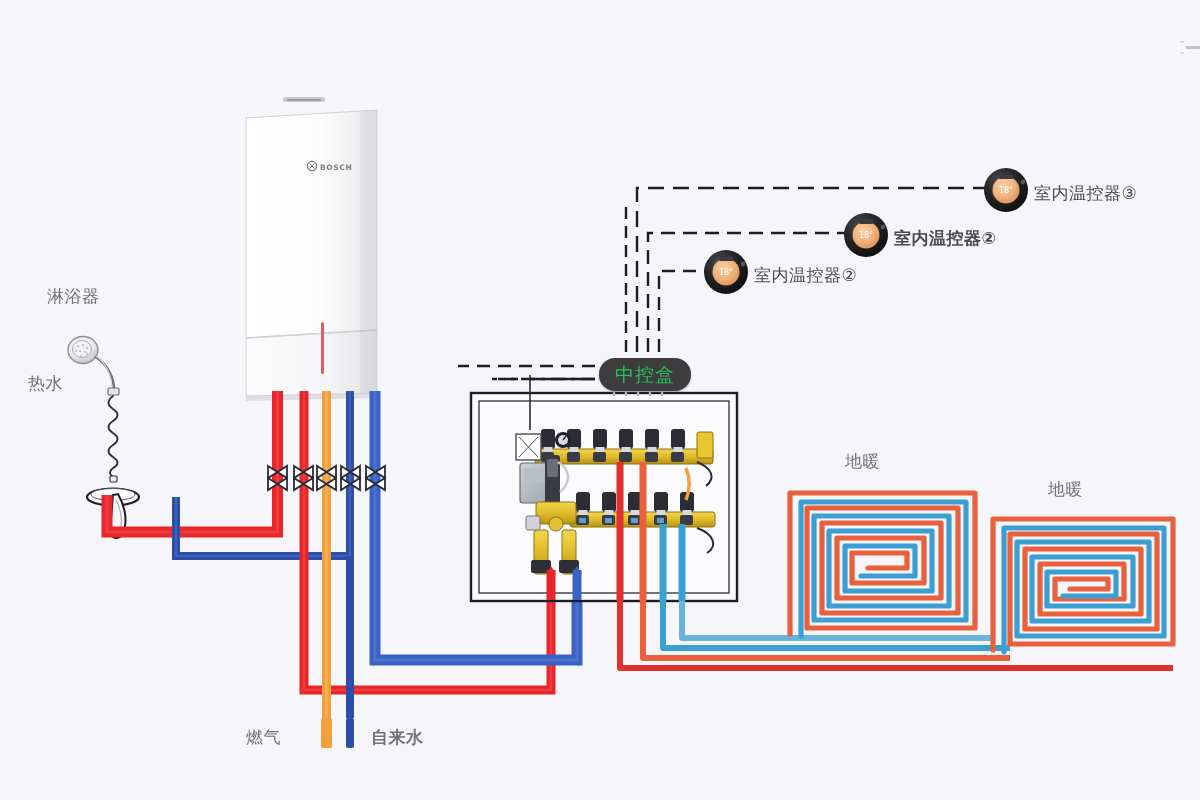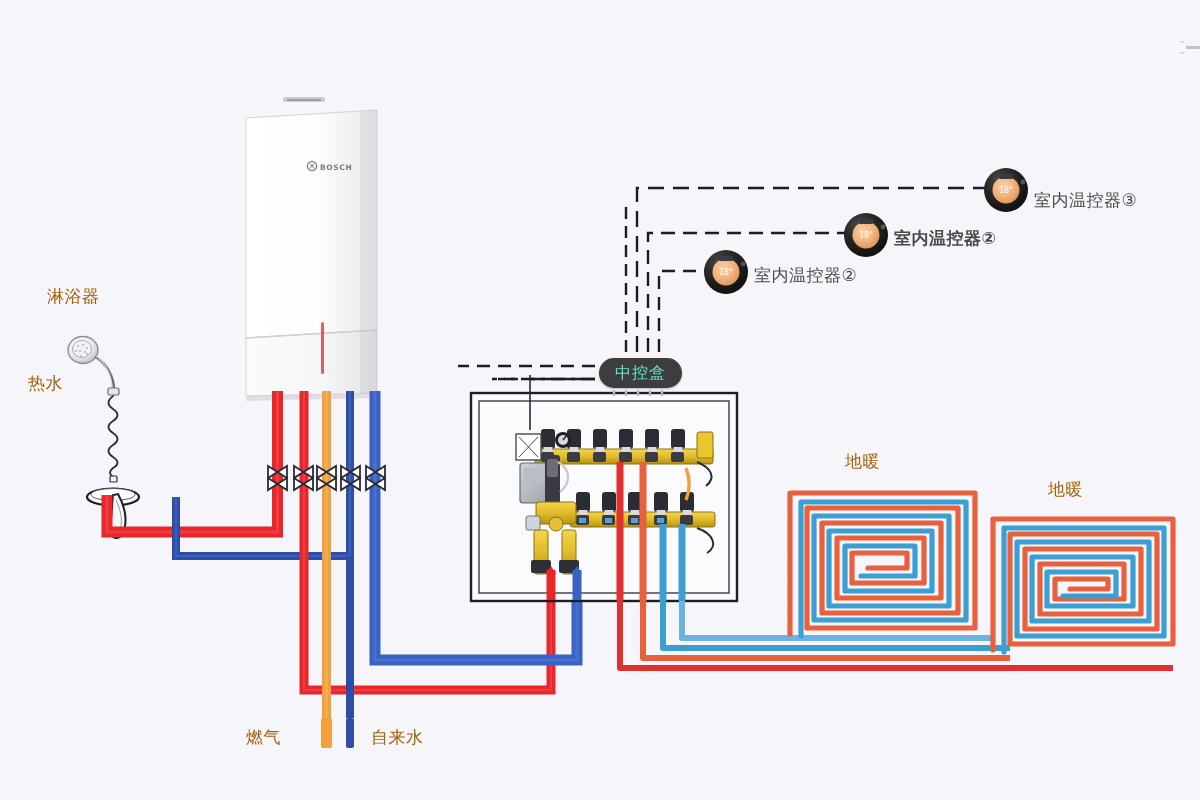--- a/index.html
+++ b/index.html
@@ -6,32 +6,32 @@
   body{
     width:1200px;height:800px;
     background:#f5f5fa;
     font-family:"DejaVu Sans","Liberation Sans",sans-serif;
     overflow:hidden;position:relative;
   }
   #stage{position:absolute;inset:0;width:1200px;height:800px;}
   svg.layer{position:absolute;left:0;top:0;width:1200px;height:800px;}
   .lbl{
     position:absolute;
-    color:#a16207;
+    color:#737373;
     font-size:17px;
     white-space:nowrap;
     letter-spacing:.5px;
   }
   .lbl.gray{color:#4a4a4a;}
   .ctrlbox{
     position:absolute;
     background:#3d3d3d;
-    color:#5eead4;
+    color:#22c55e;
     border-radius:16px;
-    font-size:16px;
+    font-size:19px;
     padding:7px 16px;
     letter-spacing:1px;
     line-height:1;
     box-shadow:0 1px 2px rgba(0,0,0,.25);
   }
 </style>
 </head>
 <body>
 
 <div id="stage">
@@ -393,27 +393,27 @@
       <line x1="662" y1="390" x2="662" y2="396"></line>
     </g>
   </svg>
 
   <div class="lbl" style="left:47px;top:285px;">淋浴器</div>
 
   <div class="lbl" style="left:28px;top:372px;font-family:Liberation Serif, serif;">热水</div>
 
   <div class="lbl" style="left:246px;top:726px;">燃气</div>
 
-  <div class="lbl" style="left:371px;top:726px;">自来水</div>
+  <div class="lbl" style="left:371px;top:726px;font-weight:bold;">自来水</div>
 
   <div class="ctrlbox" style="left:599px;top:358px;">中控盒</div>
 
   <div class="lbl" style="left:845px;top:450px;">地暖</div>
 
   <div class="lbl" style="left:1048px;top:478px;">地暖</div>
 
-  <div class="lbl gray" style="left:1034px;top:182px;margin-top:7px;">室内温控器③</div>
+  <div class="lbl gray" style="left:1034px;top:182px;">室内温控器③</div>
 
   <div class="lbl gray" style="left:894px;top:227px;font-weight:bold;">室内温控器②</div>
 
   <div class="lbl gray" style="left:754px;top:264px;">室内温控器②</div>
 
 </div>
 
 </body></html>

